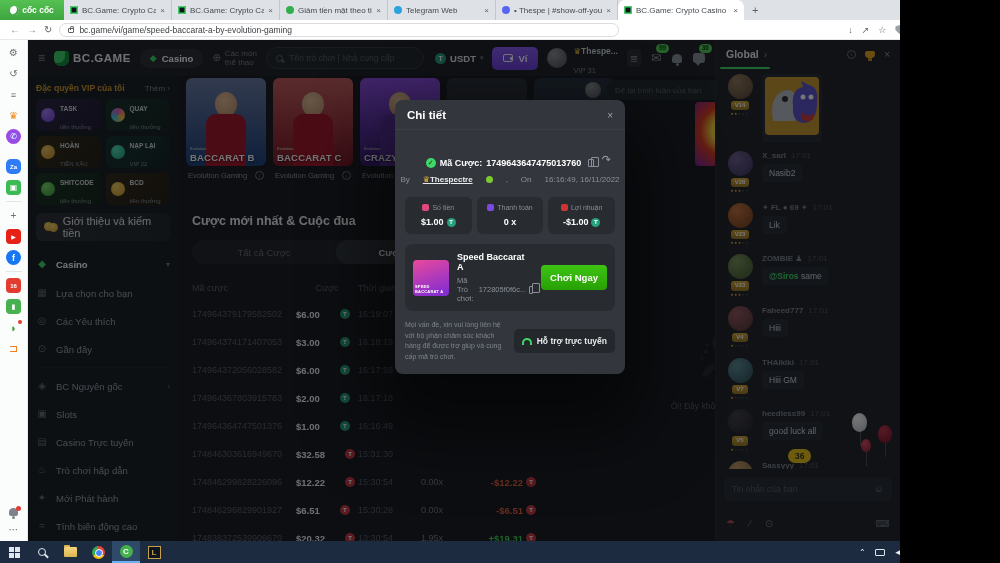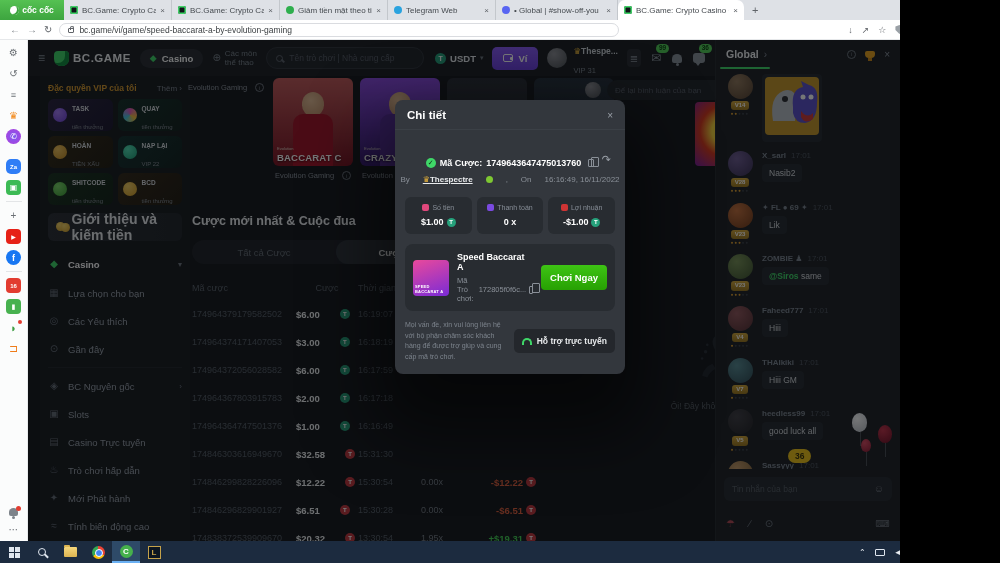--- a/index.html
+++ b/index.html
@@ -84,21 +84,21 @@
 .sqbtn{width:18px;height:18px;background:#2a2e34;border-radius:4px;color:#8b929c;font-size:10px;display:flex;align-items:center;justify-content:center}
 .hico{position:relative;color:#8b929c;display:flex;align-items:center;justify-content:center;width:16px;height:16px}
 .hico .env{font-size:12px}
 .badge{position:absolute;top:-6px;right:-7px;background:#53d058;color:#083f0e;font-size:6.5px;font-weight:bold;border-radius:7px;padding:1px 3px;line-height:1}
 .hbell{width:10px;height:9px;background:#8b929c;border-radius:50% 50% 2px 2px;position:relative}
 .hbell::after{content:"";position:absolute;left:3.5px;bottom:-3px;width:3px;height:3px;border-radius:50%;background:#8b929c}
 .bub{width:12px;height:10px;background:#8b929c;border-radius:3px;position:relative}
 .bub::after{content:"";position:absolute;left:2px;bottom:-3px;border-left:3px solid transparent;border-right:3px solid transparent;border-top:4px solid #8b929c}
 
 
-.side{position:absolute;left:12px;top:36px;width:150px;bottom:0;background:#191d21;padding:7px 8px;overflow:hidden}
+.side{position:absolute;left:0;top:36px;width:150px;bottom:0;background:#191d21;padding:7px 8px;overflow:hidden}
 .vip-head{display:flex;justify-content:space-between;align-items:center;margin-bottom:6px}
 .vip-title{color:#d79a2e;font-size:8.5px;font-weight:bold}
 .vip-more{color:#7d858f;font-size:8px}
 .vipgrid{display:grid;grid-template-columns:1fr 1fr;gap:5px;margin-bottom:8px}
 .vipcard{height:32px;border-radius:6px;display:flex;align-items:center;gap:5px;padding:0 5px;background:linear-gradient(135deg,#23282e,#1b1f24)}
 .vipcard:nth-child(1){background:linear-gradient(135deg,#2b2440,#1c1830)}
 .vipcard:nth-child(2){background:linear-gradient(135deg,#17302a,#14231f)}
 .vipcard:nth-child(3){background:linear-gradient(135deg,#322a18,#221d12)}
 .vipcard:nth-child(4){background:linear-gradient(135deg,#163230,#122220)}
 .vipcard:nth-child(5){background:linear-gradient(135deg,#1b3320,#142318)}
@@ -109,21 +109,21 @@
 .vipcard:nth-child(3) .vico{background:radial-gradient(circle at 35% 30%,#f0c35c,#c08a23)}
 .vipcard:nth-child(4) .vico{background:radial-gradient(circle at 35% 30%,#53e0b5,#1e9d76)}
 .vipcard:nth-child(5) .vico{background:radial-gradient(circle at 35% 30%,#7cd96a,#3d9e35)}
 .vipcard:nth-child(6) .vico{background:radial-gradient(circle at 35% 30%,#f3cd63,#cf9a25)}
 .vt1{font-size:6.5px;font-weight:bold;color:#d8dce1;line-height:1.2}
 .vt2{font-size:6px;color:#868d96;line-height:1.2}
 .refer{height:28px;border-radius:6px;background:linear-gradient(90deg,#2b2f35,#22262b);display:flex;align-items:center;gap:6px;padding:0 8px;margin-bottom:8px}
 .coins{width:14px;height:10px;position:relative}
 .coins::before,.coins::after{content:"";position:absolute;width:9px;height:9px;border-radius:50%;background:radial-gradient(circle at 35% 30%,#f6d56a,#cf9a25)}
 .coins::after{left:5px;top:1px}
-.refer span{color:#e6e9ec;font-size:14px;font-weight:bold}
+.refer span{color:#e6e9ec;font-size:11px;font-weight:normal}
 .mrow{display:flex;align-items:center;gap:8px;height:28px;color:#99a1ab;font-size:9.5px}
 .mrow .mi{width:12px;text-align:center;color:#656d77;font-size:10px}
 .mrow.casino{color:#fff;font-weight:bold;height:30px}
 .mrow.casino .mi{color:#3fd768}
 .mrow .endc{margin-left:auto;color:#6e757e;font-size:8px}
 .mdivider{border-top:1px solid #23272c;margin:4px 0}
 
 
 .main{position:absolute;left:150px;top:36px;right:185px;bottom:0;overflow:hidden}
 .cards-row{position:absolute;left:8px;top:2px;display:flex;gap:7px}
@@ -293,21 +293,21 @@
         <span class="lbl">Giảm tiền mặt theo tiến hóa!</span>
         <span class="x">×</span>
       </div>
     <div class="tab">
         <span class="fav tg"></span>
         <span class="lbl">Telegram Web</span>
         <span class="x">×</span>
       </div>
     <div class="tab t5">
         <span class="fav dc"></span>
-        <span class="lbl">• Global | #show-off-you</span>
+        <span class="lbl">• Thespe | #show-off-you</span>
         <span class="x">×</span>
       </div>
     <div class="tab active">
         <span class="fav bc"></span>
         <span class="lbl">BC.Game: Crypto Casino Gan</span>
         <span class="x">×</span>
       </div>
     <span class="newtab">+</span>
     <div class="winctl">
       <span>▭</span>
@@ -491,20 +491,26 @@
           <span class="mi ic">≈</span>
           <span>Tính biến động cao</span>
         </div>
       <div class="mrow"></div>
 
     </div>
 
     <div class="main">
       <div class="cards-row">
         <div class="gcard">
+          <div class="gthumb c1">
+              <span class="face"></span>
+              <span class="shirt"></span>
+              <span class="bbrand">Evolution</span>
+              <span class="btitle">BACCARAT B</span>
+            </div>
           <div class="gmeta">
               <span class="gprov">Evolution Gaming</span>
               <i class="circ-i">i</i>
             </div>
         </div>
         <div class="gcard">
           <div class="gthumb c2">
               <span class="face"></span>
               <span class="shirt"></span>
               <span class="bbrand">Evolution</span>

